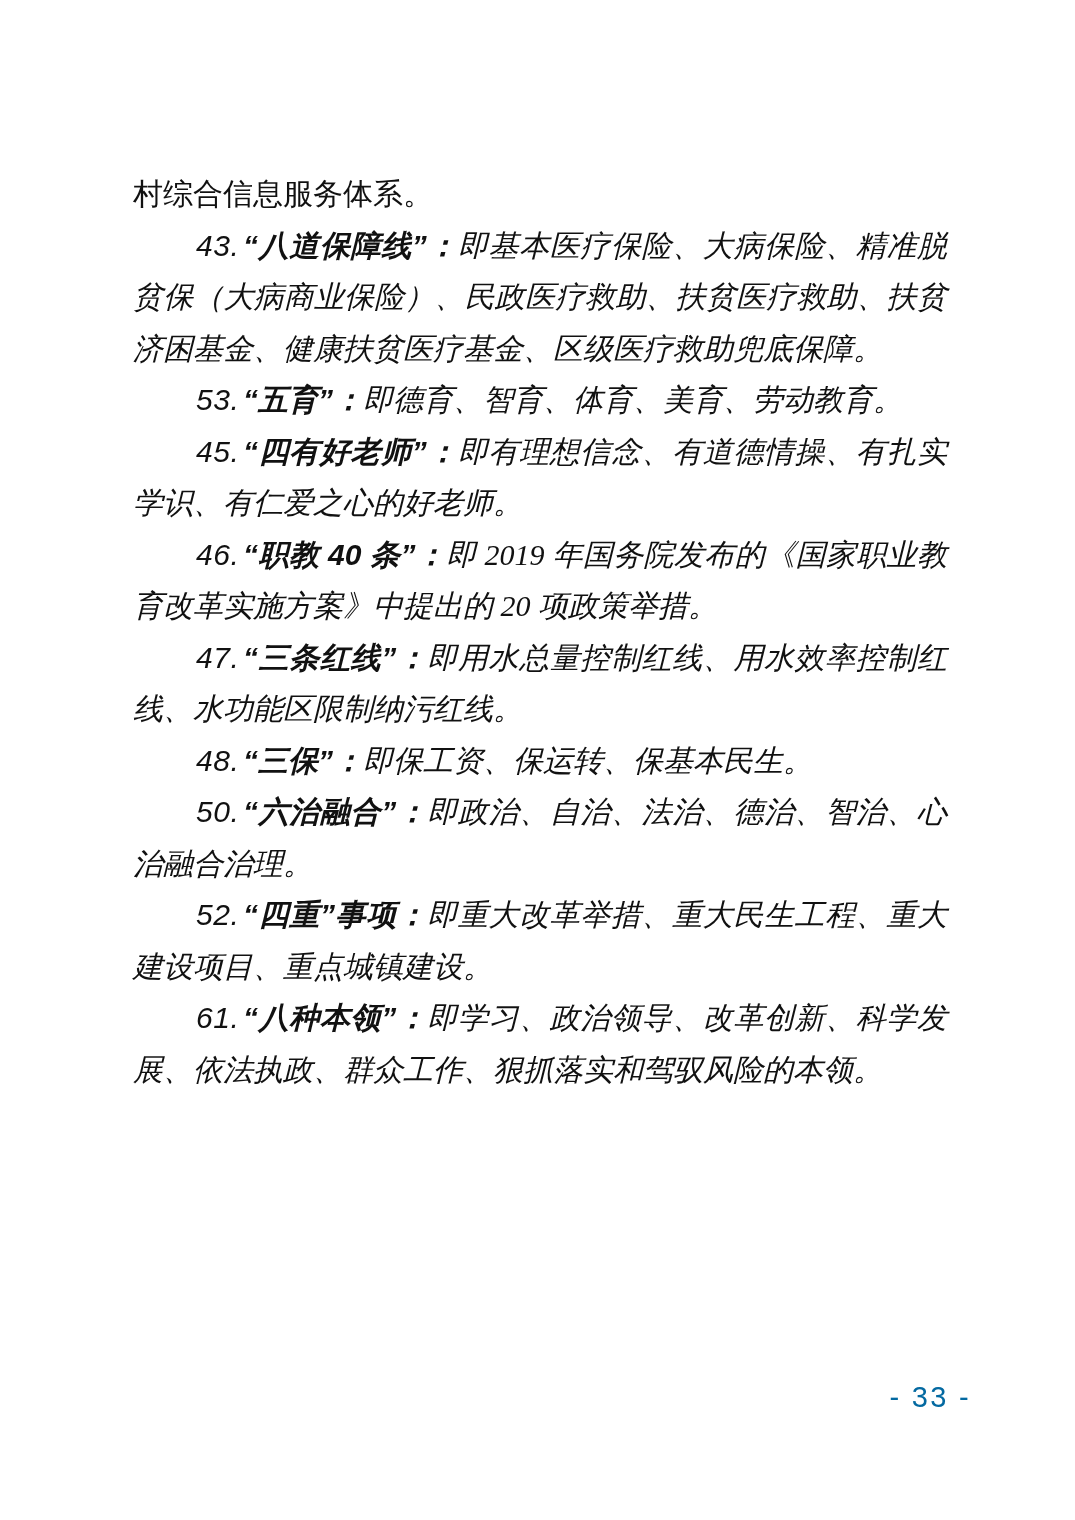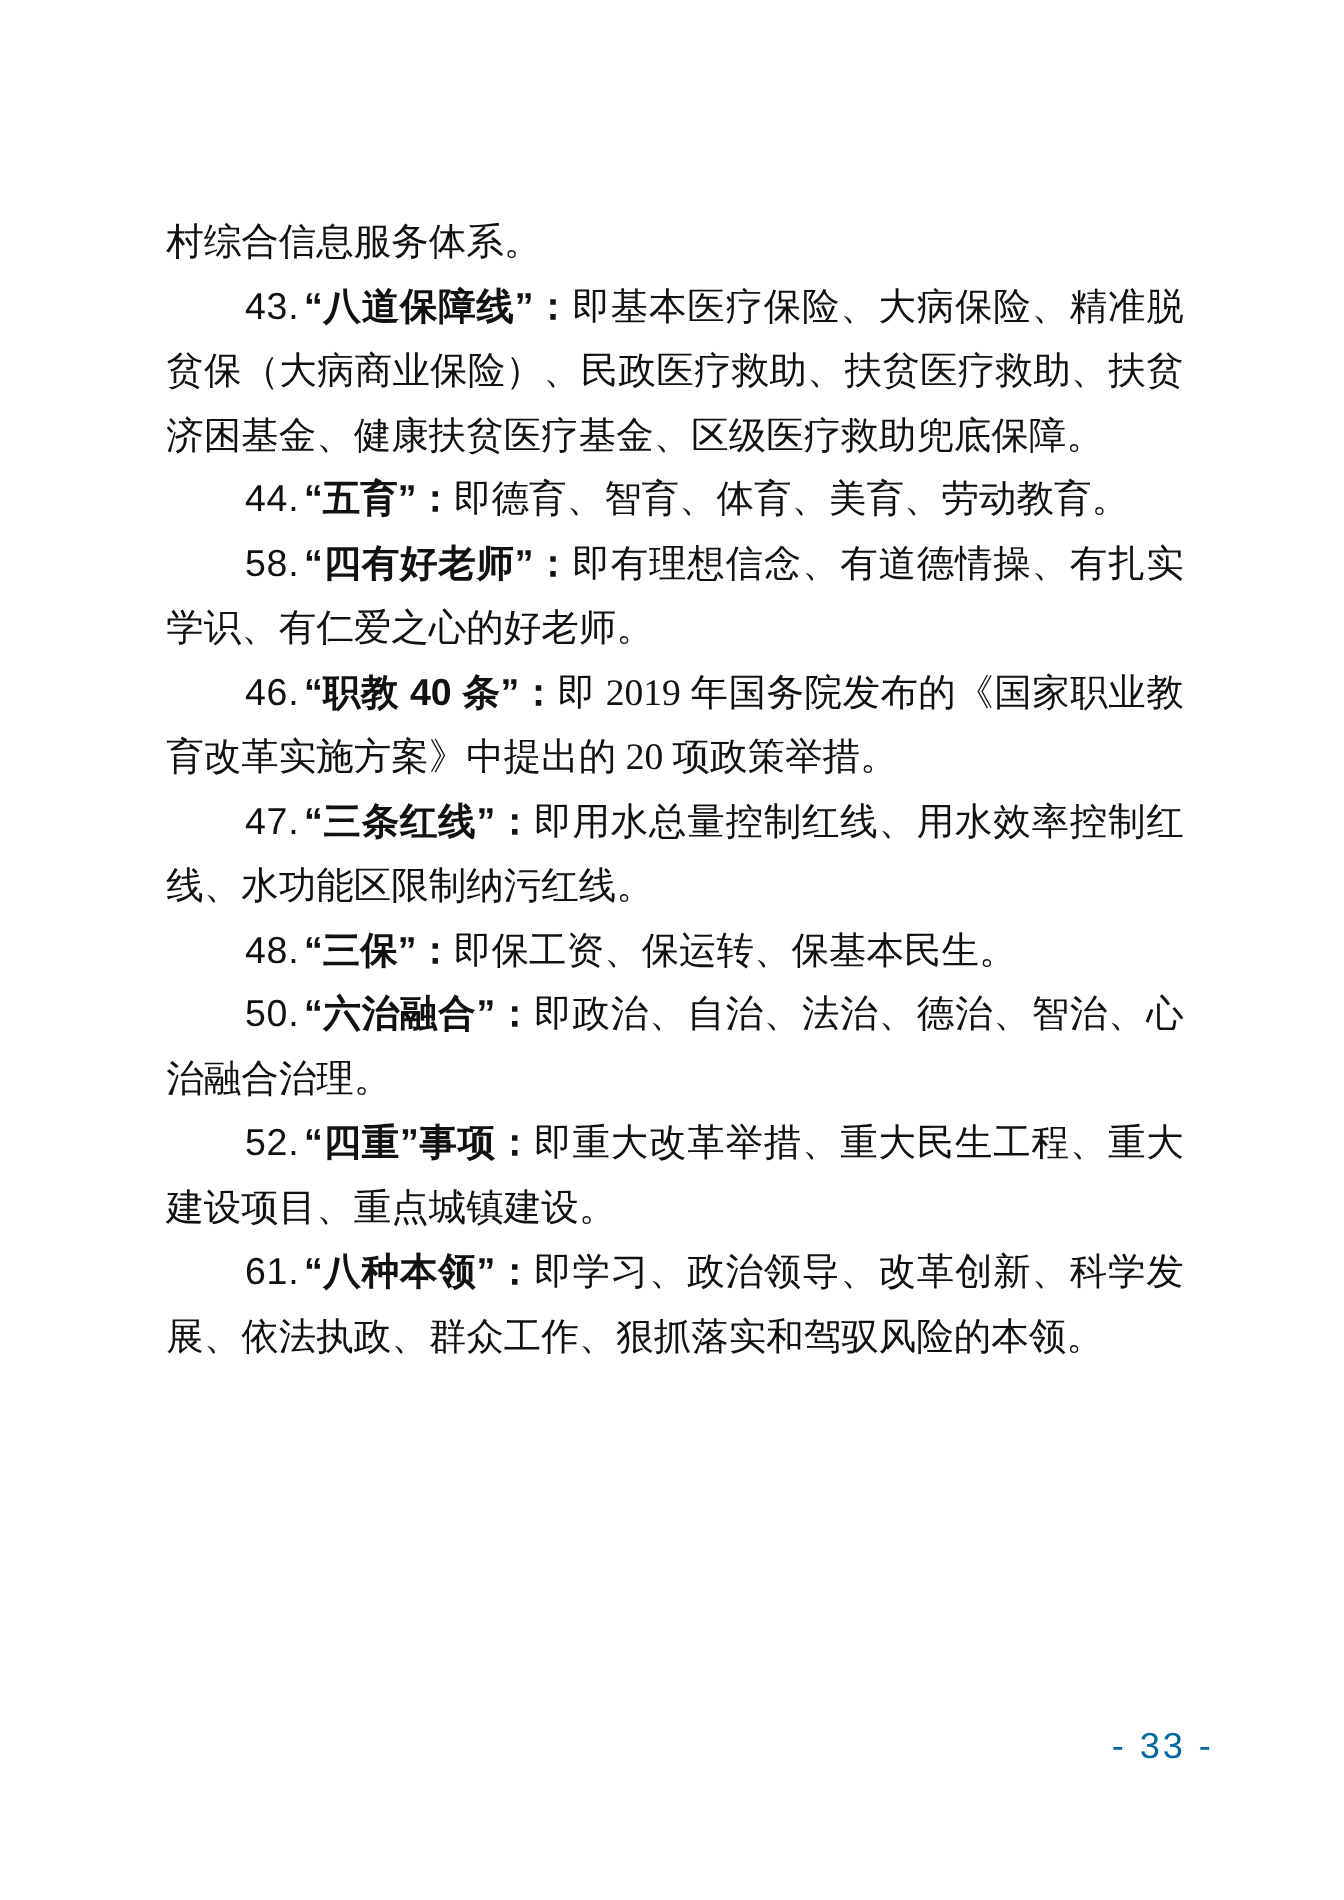--- a/index.html
+++ b/index.html
@@ -25,20 +25,21 @@
   }
   .para {
     margin: 0;
     font-size: 30px;
     line-height: 51.5px;
     text-align: justify;
     color: #111111;
   }
   .para.item {
     text-indent: 2.1em;
+    font-style: italic;
   }
   .para.continuation {
     text-indent: 0;
   }
   .num {
     font-family: "Liberation Sans", "DejaVu Sans", sans-serif;
     font-weight: 400;
     margin-right: 0.12em;
     letter-spacing: 0.02em;
   }
@@ -62,23 +63,23 @@
 </head>
 <body>
 
 <div class="page">
   <div class="content">
 
     <p class="para continuation"><span class="body-text">村综合信息服务体系。</span></p>
 
     <p class="para item"><span class="num">43.</span><span class="term">“八道保障线”：</span><span class="body-text">即基本医疗保险、大病保险、精准脱贫保（大病商业保险）、民政医疗救助、扶贫医疗救助、扶贫济困基金、健康扶贫医疗基金、区级医疗救助兜底保障。</span></p>
 
-    <p class="para item"><span class="num">44.</span><span class="term">“五育”：</span><span class="body-text">即德育、智育、体育、美育、劳动教育。</span></p>
+    <p class="para item"><span class="num">53.</span><span class="term">“五育”：</span><span class="body-text">即德育、智育、体育、美育、劳动教育。</span></p>
 
-    <p class="para item"><span class="num">58.</span><span class="term">“四有好老师”：</span><span class="body-text">即有理想信念、有道德情操、有扎实学识、有仁爱之心的好老师。</span></p>
+    <p class="para item"><span class="num">45.</span><span class="term">“四有好老师”：</span><span class="body-text">即有理想信念、有道德情操、有扎实学识、有仁爱之心的好老师。</span></p>
 
     <p class="para item"><span class="num">46.</span><span class="term">“职教 40 条”：</span><span class="body-text">即 2019 年国务院发布的《国家职业教育改革实施方案》中提出的 20 项政策举措。</span></p>
 
     <p class="para item"><span class="num">47.</span><span class="term">“三条红线”：</span><span class="body-text">即用水总量控制红线、用水效率控制红线、水功能区限制纳污红线。</span></p>
 
     <p class="para item"><span class="num">48.</span><span class="term">“三保”：</span><span class="body-text">即保工资、保运转、保基本民生。</span></p>
 
 
     <p class="para item"><span class="num">50.</span><span class="term">“六治融合”：</span><span class="body-text">即政治、自治、法治、德治、智治、心治融合治理。</span></p>
 

